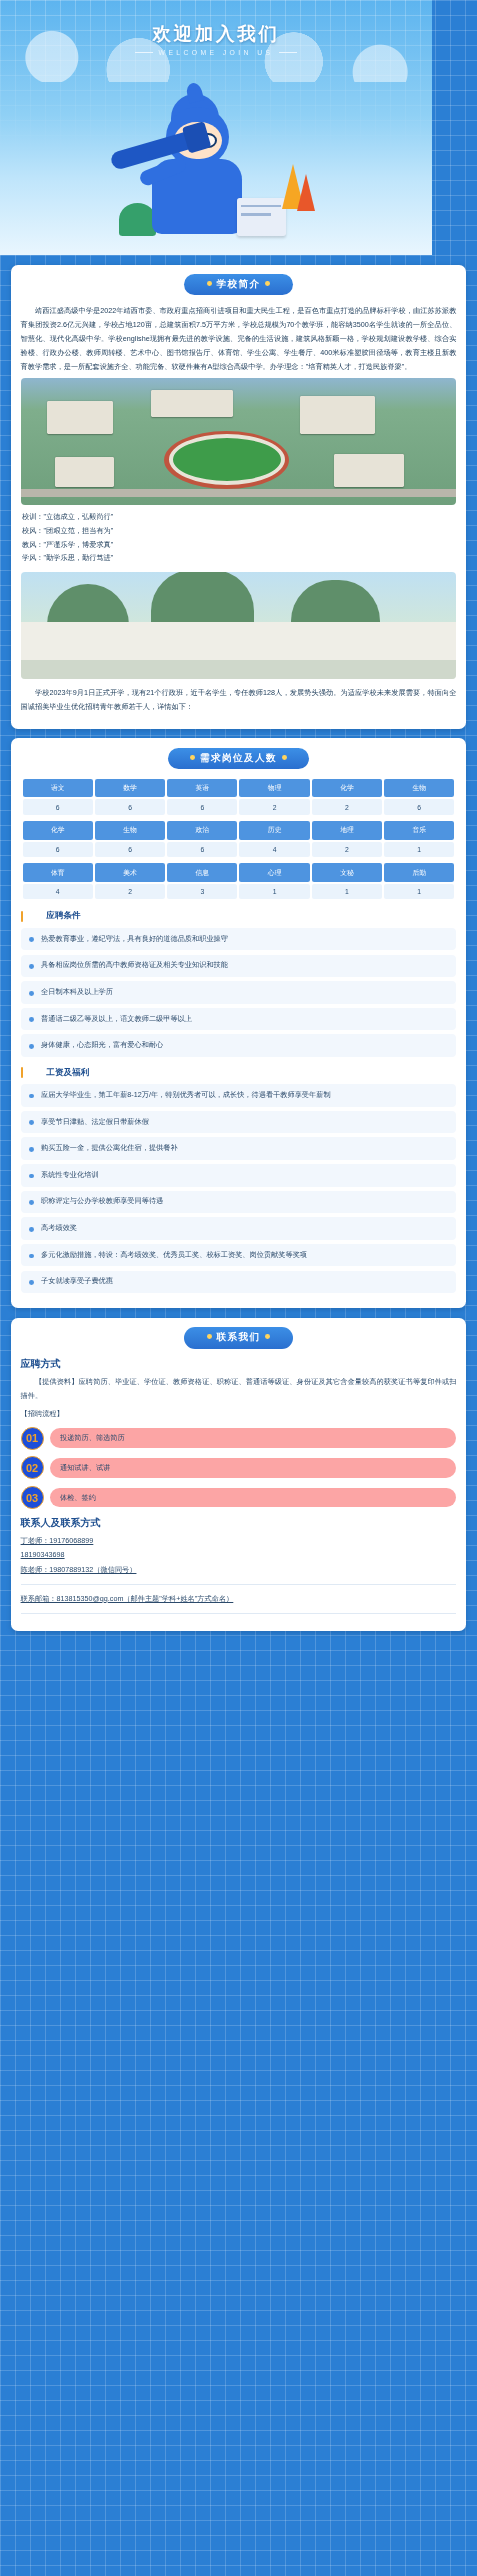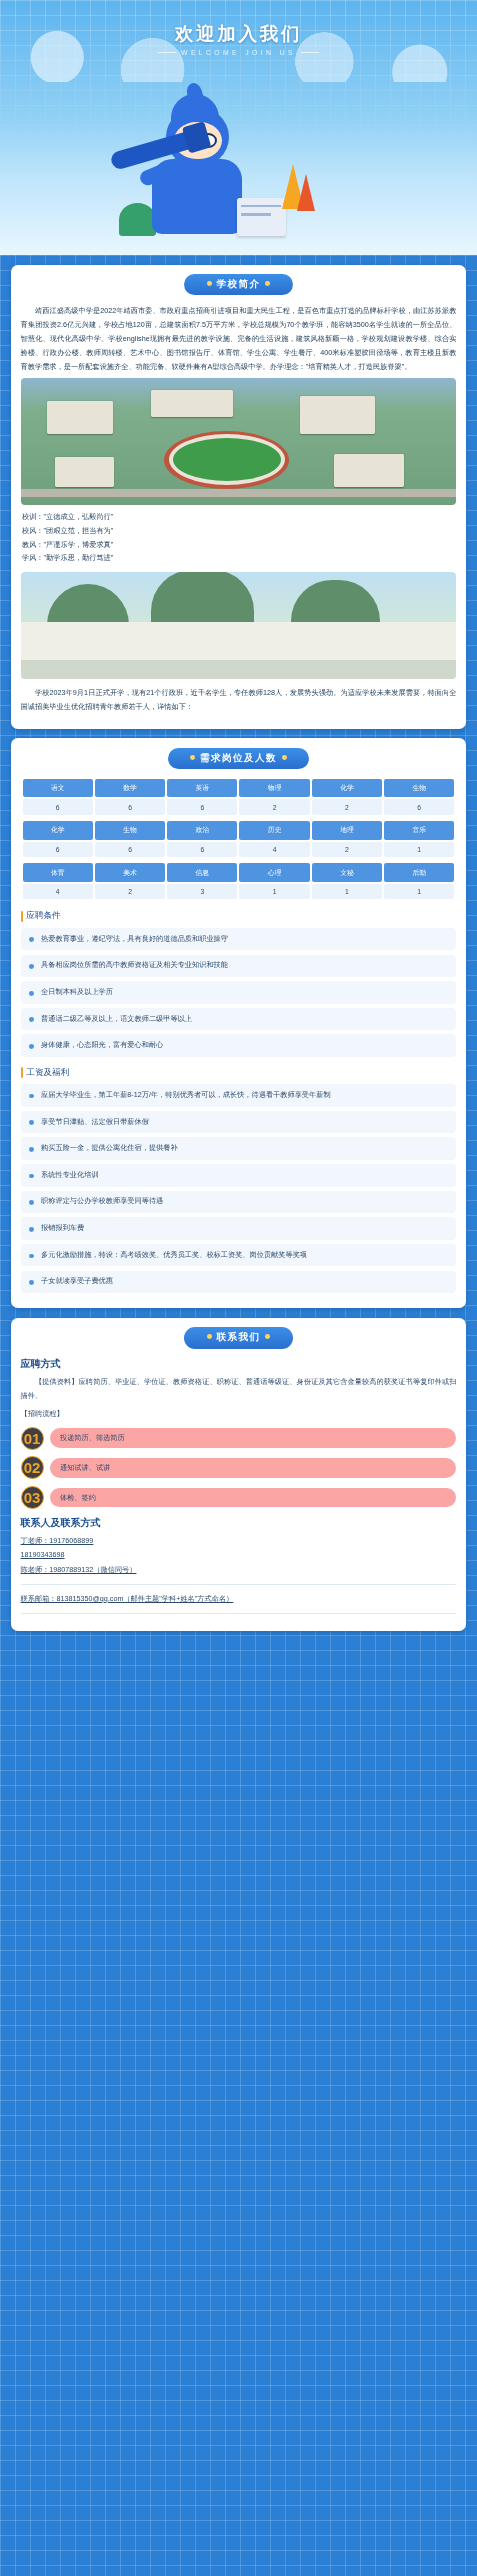--- a/index.html
+++ b/index.html
@@ -11,21 +11,21 @@
     background-image:
       linear-gradient(rgba(255,255,255,.18) 0.7px, transparent 0.7px),
       linear-gradient(90deg, rgba(255,255,255,.18) 0.7px, transparent 0.7px);
     background-size:15px 15px;
     color:#15355c;
   }
   .page { width:477px; position:relative; }
 
   
   .hero {
-    position:relative; width:477px; height:255px; overflow:hidden;
+    position:relative; width:432px; height:255px; overflow:hidden;
     background:linear-gradient(180deg,#5db4ef 0%, #8fd0f5 45%, #bfe5fb 70%, #e9f6fe 100%);
   }
   .hero .cloud-band{
     position:absolute; left:0; right:0; top:0; height:82px;
     background:
       radial-gradient(circle at 12% 70%, rgba(255,255,255,.55) 0 26px, transparent 27px),
       radial-gradient(circle at 32% 85%, rgba(255,255,255,.45) 0 31.5px, transparent 32px),
       radial-gradient(circle at 68% 75%, rgba(255,255,255,.45) 0 29px, transparent 29.4px),
       radial-gradient(circle at 88% 88%, rgba(255,255,255,.5) 0 27px, transparent 28px);
   }
@@ -100,43 +100,43 @@
   .photo2 .h1{ left:6%; } .photo2 .h2{ left:30%; width:103px; height:62px;} .photo2 .h3{ left:62%; width:89px; height:52px;}
   .photo2 .blds{ position:absolute; left:0; right:0; bottom:18%; height:38px; background:#efeee7; }
   .photo2 .ground{ position:absolute; left:0; right:0; bottom:0; height:18%; background:#cfd8cb;}
 
   
   .tbl{ width:100%; border-collapse:separate; border-spacing:2.1px; margin:1.4px 0 2.7px; }
   .tbl th{ background:#4e94e0; color:#fff; font-size:6.8px; font-weight:normal; padding:4.1px 0; border-radius:2.1px; }
   .tbl td{ background:#eaf3fc; color:#2a4f75; font-size:6.8px; text-align:center; padding:4.1px 0; border-radius:2.1px; }
 
   .sub-head{
-    display:flex; align-items:center; gap:3px; margin:9.6px 0 5.5px; font-size:8.6px; font-weight:normal; color:#1d4e8f;
+    display:flex; align-items:center; gap:23px; margin:9.6px 0 5.5px; font-size:8.6px; font-weight:bold; color:#1d4e8f;
   }
   .sub-head .bar{ width:2.7px; height:10.3px; background:#f0a22b; border-radius:1.4px; }
   ol.list{ margin:0; padding:0; list-style:none; counter-reset:li; }
   ol.list li{
     position:relative; padding:4.8px 6.8px 4.8px 20.5px; margin-bottom:4.1px;
     background:#f2f7fd; border-radius:4.1px; font-size:7.2px; line-height:1.8; color:#2b4a6b;
   }
   ol.list li:before{
     counter-increment:li; content:"";
     position:absolute; left:8.2px; top:9.6px; width:4.8px; height:4.8px; border-radius:50%;
     background:#4e94e0;
   }
 
   
   .lbl{ font-size:10px; font-weight:bold; color:#1d4e8f; margin:6.8px 0 4.1px;}
   .ctext{ font-size:7.2px; line-height:1.95; color:#2b4a6b; text-indent:2em; text-align:justify;}
   .steps{ margin:5.5px 0 4.1px; }
   .step{ display:flex; align-items:center; gap:6.8px; margin-bottom:6.8px;}
   .step .num{
     width:23px; height:23px; border-radius:50%; flex:0 0 23px;
-    background:#404040; border:1.4px solid #f0a22b; color:#f0a22b;
-    font-size:15px; font-weight:bold; display:flex; align-items:center; justify-content:center;
+    background:#1d4ed8; border:1.4px solid #f0a22b; color:#f0a22b;
+    font-size:11px; font-weight:bold; display:flex; align-items:center; justify-content:center;
   }
   .step .txt{ flex:1; background:#fca5a5; border-radius:11px; padding:4.8px 9.6px; font-size:7.2px; color:#2b4a6b;}
   .contact-lines{ font-size:7.2px; line-height:2.0; color:#2b4a6b;text-decoration:underline; }
   .footline{ font-size:7.2px; line-height:1.9; color:#2b4a6b; margin-top:4.1px; }
   .divider{ height:0.7px; background:#dfe9f4; margin:6.8px 0;}
   .spacer{ height:12.3px; }
 </style>
 </head>
 <body>
 
@@ -287,21 +287,21 @@
     <div class="sub-head">
       <span class="bar"></span>
       <span>工资及福利</span>
     </div>
     <ol class="list">
       <li>应届大学毕业生，第工年薪8-12万/年，特别优秀者可以，成长快，待遇看干教师享受年薪制</li>
       <li>享受节日津贴、法定假日带薪休假</li>
       <li>购买五险一金，提供公寓化住宿，提供餐补</li>
       <li>系统性专业化培训</li>
       <li>职称评定与公办学校教师享受同等待遇</li>
-      <li>报销报到车费</li>
+      <li>高考绩效奖</li>
       <li>多元化激励措施，特设：高考绩效奖、优秀员工奖、校标工资奖、岗位贡献奖等奖项</li>
       <li>子女就读享受子费优惠</li>
     </ol>
   </div>
 
   <div class="card">
     <div class="sec-title">
       <span class="dot"></span><span>联系我们</span><span class="dot"></span>
     </div>
 

